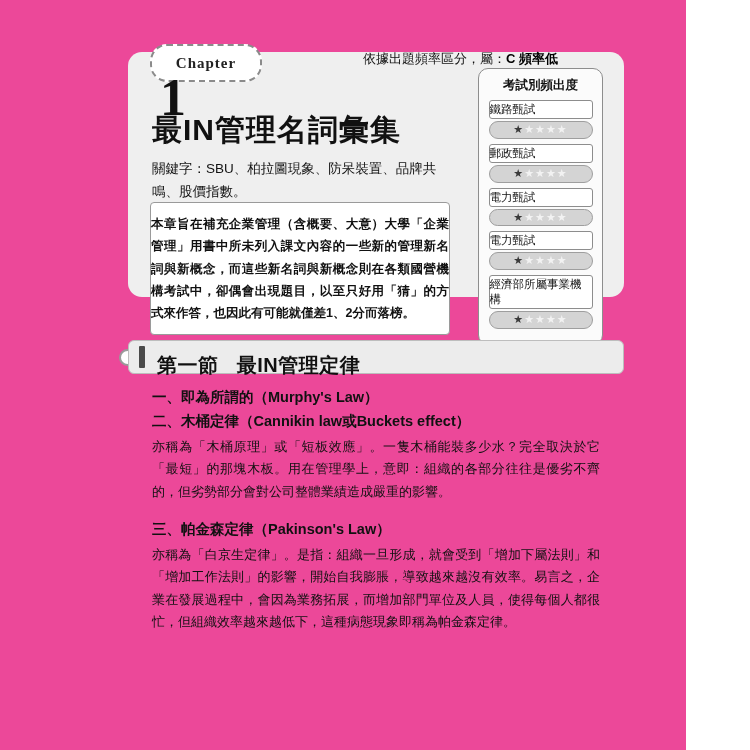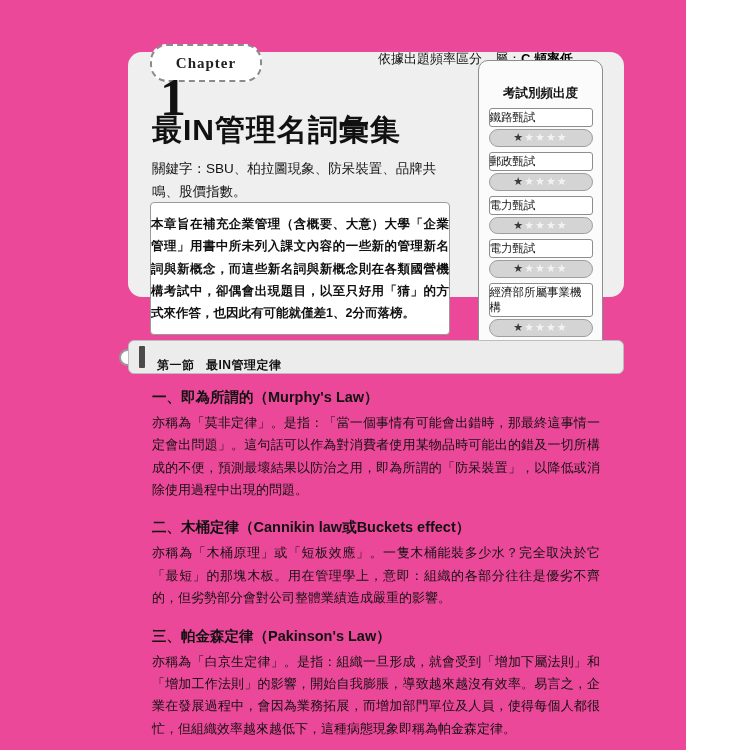--- a/index.html
+++ b/index.html
@@ -65,21 +65,21 @@
     position: absolute;
     left: 152px;
     top: 110px;
     font-size: 30px;
     font-weight: bold;
     color: #111;
     letter-spacing: 1px;
   }
   .freq-note {
     position: absolute;
-    right: 113px;
+    right: 128px;
     top: 50px;
     font-size: 13px;
     color: #111;
     text-align: right;
     white-space: nowrap;
   }
   .freq-note b { color: #000; }
 
   .keywords {
     position: absolute;
@@ -105,26 +105,26 @@
     color: #111;
     text-align: justify;
     box-sizing: border-box;
     font-weight: bold;
   }
 
   
   .freq-panel {
     position: absolute;
     left: 478px;
-    top: 60px;
+    top: 68px;
     width: 125px;
     background: #fbfbfb;
     border: 1px solid #8d8d8d;
     border-radius: 10px;
-    padding: 24px 0 10px 0;
+    padding: 8px 0 10px 0;
     box-sizing: border-box;
   }
   .freq-panel-title {
     text-align: center;
     font-size: 12.5px;
     font-weight: bold;
     color: #111;
     margin-bottom: 6px;
   }
   .freq-row {
@@ -169,21 +169,21 @@
   }
   .section-accent {
     width: 6px;
     height: 22px;
     background: #4a4a4a;
     margin-left: 10px;
     margin-right: 12px;
     border-radius: 1px;
   }
   .section-title {
-    font-size: 12px;
+    font-size: 20px;
     font-weight: bold;
     color: #111;
     letter-spacing: 0.5px;
     margin-top: 17px;
   }
   .section-dot {
     position: absolute;
     left: 119px;
     top: 349px;
     width: 13px;
@@ -266,20 +266,19 @@
   <div class="section-dot"></div>
   <div class="section-bar">
     <div class="section-accent"></div>
     <div class="section-title">
       <span>第一節</span>&nbsp;&nbsp;&nbsp;<span>最IN管理定律</span>
     </div>
   </div>
 
   <div class="content" id="laws-container">
       <div class="law-heading">一、即為所謂的（Murphy's Law）</div>
-      <p class="law-body">亦稱為「莫非定律」。是指：「當一個事情有可能會出錯時，那最終這事情一定會出問題」。這句話可以作為對消費者使用某物品時可能出的錯及一切所構成的不便，預測最壞結果以防治之用，即為所謂的「防呆裝置」，以降低或消除使用過程中出現的問題。</p>
       <div class="law-heading">二、木桶定律（Cannikin law或Buckets effect）</div>
       <p class="law-body">亦稱為「木桶原理」或「短板效應」。一隻木桶能裝多少水？完全取決於它「最短」的那塊木板。用在管理學上，意即：組織的各部分往往是優劣不齊的，但劣勢部分會對公司整體業績造成嚴重的影響。</p>
       <div class="law-heading">三、帕金森定律（Pakinson's Law）</div>
       <p class="law-body">亦稱為「白京生定律」。是指：組織一旦形成，就會受到「增加下屬法則」和「增加工作法則」的影響，開始自我膨脹，導致越來越沒有效率。易言之，企業在發展過程中，會因為業務拓展，而增加部門單位及人員，使得每個人都很忙，但組織效率越來越低下，這種病態現象即稱為帕金森定律。</p>
     </div>
 
 </div>
 
 </body></html>

